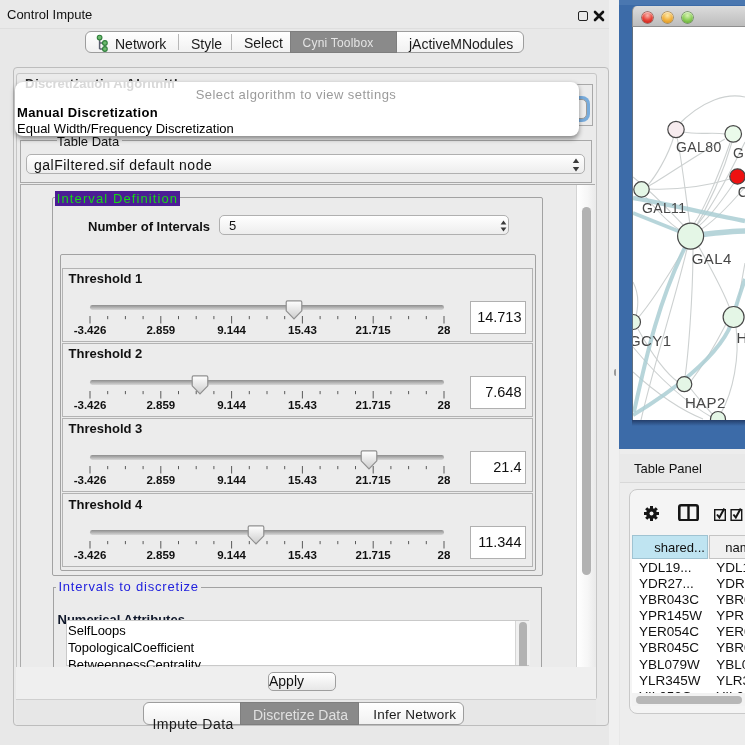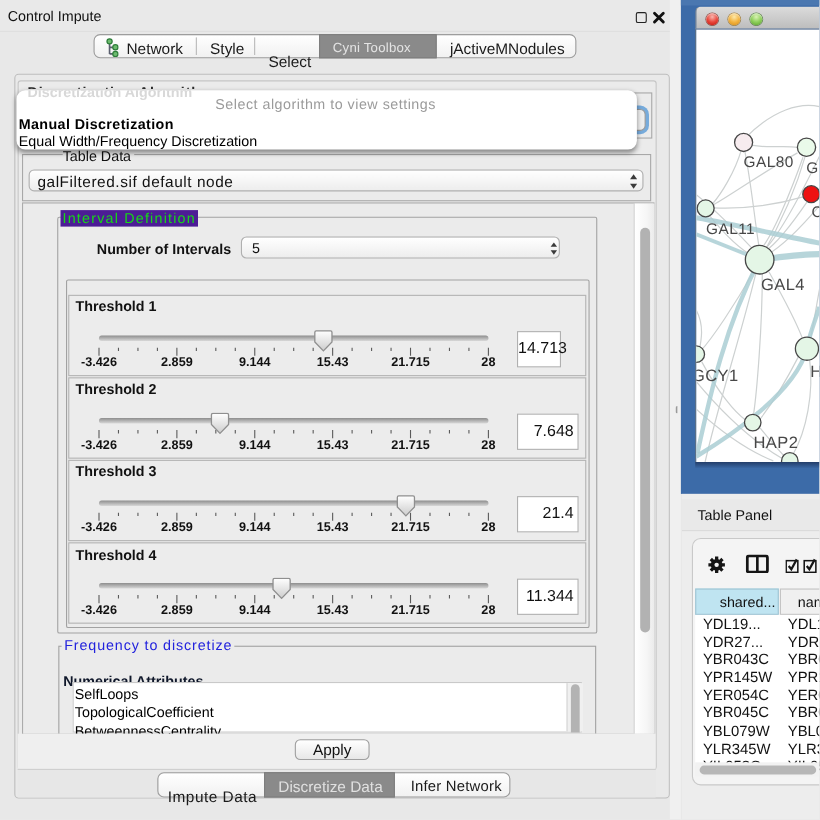--- a/index.html
+++ b/index.html
@@ -23,21 +23,21 @@
 <div class="abs" style="left:231px;top:34px;width:1px;height:16px;background:#b8b8b8;"></div>
 <div class="abs" style="left:290px;top:31px;width:107px;height:22px;background:#8a8a8a;border:1px solid #7e7e7e;box-sizing:border-box;"></div>
 <svg class="abs" style="left:95px;top:33.5px;" width="13" height="18" viewBox="0 0 13 18">
  <path d="M4.6 4.5 V15 M4.6 9 H9.9 M4.6 15 H9.9" stroke="#5a5f6e" stroke-width="1.5" fill="none"></path>
  <circle cx="4.6" cy="3.6" r="2.35" fill="#6cbb6e" stroke="#2e7d3a" stroke-width="1.1"></circle>
  <circle cx="9.9" cy="9" r="2.35" fill="#6cbb6e" stroke="#2e7d3a" stroke-width="1.1"></circle>
  <circle cx="9.9" cy="15" r="2.35" fill="#6cbb6e" stroke="#2e7d3a" stroke-width="1.1"></circle>
 </svg>
 <div class="txt" style="left:115px;top:35.5px;font-size:14px;color:#1a1a1a;">Network</div>
 <div class="txt" style="left:191px;top:35.5px;font-size:14px;color:#1a1a1a;">Style</div>
-<div class="txt" style="left:244px;top:48px;font-size:14px;color:#1a1a1a;">Select</div>
+<div class="txt" style="left:244px;top:35px;font-size:14px;color:#1a1a1a;">Select</div>
 <div class="txt" style="left:302.6px;top:35.5px;font-size:12px;letter-spacing:0.2px;color:#e4e4e4;">Cyni Toolbox</div>
 <div class="txt" style="left:409px;top:35.5px;font-size:14px;color:#1a1a1a;">jActiveMNodules</div>
 
 <div class="abs" style="left:12.5px;top:67px;width:596px;height:658.5px;background:#e9e9e9;border:1px solid #bdbdbd;border-radius:4px;box-sizing:border-box;"></div>
 
 <div class="abs" style="left:15.5px;top:72.8px;width:581.5px;height:627px;background:#ebebeb;border:1px solid #c6c6c6;border-radius:3px;box-sizing:border-box;"></div>
 
 <div class="abs" style="left:19.5px;top:84px;width:573px;height:42px;border:1px solid #a8a8a8;box-sizing:border-box;"></div>
 
 <div class="abs" style="left:25px;top:76.3px;width:200px;height:5.2px;overflow:hidden;">
@@ -113,21 +113,21 @@
   <div class="txt" style="left:410px;top:139.0px;transform:translateX(-50%);font-size:11.5px;font-weight:bold;color:#111;">28</div>
   <svg class="abs" style="left:251.0px;top:115.0px;" width="18" height="20" viewBox="0 0 18 20">
         <defs>
           <linearGradient id="g0" x1="0" y1="0" x2="0" y2="1">
             <stop offset="0" stop-color="#ffffff"></stop>
             <stop offset="1" stop-color="#cccccc"></stop>
           </linearGradient>
         </defs>
         <path d="M2.5 0.8 H15.5 Q16.8 0.8 16.8 2.2 V10.8 L9 19 L1.2 10.8 V2.2 Q1.2 0.8 2.5 0.8 Z" fill="url(#g0)" stroke="#8f8f8f" stroke-width="1.2"></path>
       </svg>
-  <div class="abs" style="left:436px;top:115.5px;width:40px;height:33px;background:#ffffff;border:1px solid #b0b0b0;box-sizing:border-box;font-size:14.5px;color:#111;text-align:right;line-height:31px;padding-right:3.5px;">14.713</div>
+  <div class="abs" style="left:436px;top:115.5px;width:56px;height:33px;background:#ffffff;border:1px solid #b0b0b0;box-sizing:border-box;font-size:14.5px;color:#111;text-align:right;line-height:31px;padding-right:3.5px;">14.713</div>
   <div class="abs" style="left:28px;top:157.7px;width:470.5px;height:74.5px;background:#ececec;border:1px solid #b3b3b3;box-sizing:border-box;"></div>
   <div class="txt" style="left:34.6px;top:161.29999999999998px;font-size:13px;font-weight:bold;color:#111;">Threshold 2</div>
   <div class="abs" style="left:56px;top:195.0px;width:353.5px;height:4.8px;border-radius:2.4px;background:linear-gradient(#8d8d8d,#d8d8d8);"></div>
   <svg class="abs" style="left:50px;top:206.0px;" width="368" height="9" viewBox="0 0 368 9">
         <g stroke="#5a5a5a" stroke-width="1">
           <line x1="6.0" y1="0" x2="6.0" y2="7.5"></line>
           <line x1="23.7" y1="0" x2="23.7" y2="3.2"></line>
           <line x1="41.4" y1="0" x2="41.4" y2="3.2"></line>
           <line x1="59.1" y1="0" x2="59.1" y2="3.2"></line>
           <line x1="76.8" y1="0" x2="76.8" y2="7.5"></line>
@@ -248,33 +248,33 @@
           <linearGradient id="g3" x1="0" y1="0" x2="0" y2="1">
             <stop offset="0" stop-color="#ffffff"></stop>
             <stop offset="1" stop-color="#cccccc"></stop>
           </linearGradient>
         </defs>
         <path d="M2.5 0.8 H15.5 Q16.8 0.8 16.8 2.2 V10.8 L9 19 L1.2 10.8 V2.2 Q1.2 0.8 2.5 0.8 Z" fill="url(#g3)" stroke="#8f8f8f" stroke-width="1.2"></path>
       </svg>
   <div class="abs" style="left:436px;top:340.7px;width:56px;height:33px;background:#ffffff;border:1px solid #b0b0b0;box-sizing:border-box;font-size:14.5px;color:#111;text-align:right;line-height:31px;padding-right:3.5px;">11.344</div>
 
   <div class="abs" style="left:18.7px;top:402px;width:489.3px;height:120px;border:1px solid #a2a2a2;box-sizing:border-box;"></div>
-  <div class="txt" style="left:22.4px;top:393.8px;font-size:13px;letter-spacing:0.8px;color:#2222dd;background:#ebebeb;padding:0 2px;">Frequency to discretize</div>
+  <div class="txt" style="left:22.4px;top:393.8px;font-size:13px;letter-spacing:0.8px;color:#2222dd;background:#ebebeb;padding:0 2px;">Intervals to discretize</div>
   <div class="txt" style="left:23.5px;top:427px;font-size:13px;font-weight:bold;color:#0f172a;">Numerical Attributes</div>
 
   <div class="abs" style="left:32.2px;top:435.1px;width:462.8px;height:46px;background:#ffffff;border:1px solid #c9c9c9;box-sizing:border-box;"></div>
   <div class="txt" style="left:34px;top:437px;font-size:13px;color:#000000;line-height:17.1px;">SelfLoops<br>TopologicalCoefficient<br>BetweennessCentrality</div>
 
   <div class="abs" style="left:480.6px;top:436.1px;width:14.4px;height:44px;background:#f0f0f0;border-left:1px solid #d5d5d5;"></div>
   <div class="abs" style="left:485px;top:437px;width:8px;height:44px;background:#b3b3b3;border-radius:4px 4px 0 0;"></div>
  </div>
 </div>
 
 <div class="abs" style="left:16px;top:667px;width:580px;height:32px;background:#efefef;"></div>
-<div class="abs" style="left:268px;top:672px;width:68px;height:19px;background:linear-gradient(#ffffff,#e7e7e7);border:1px solid #9f9f9f;border-radius:5px;box-sizing:border-box;text-align:center;font-size:14px;color:#111;line-height:17px;">Apply</div>
+<div class="abs" style="left:268px;top:672px;width:68px;height:19px;background:linear-gradient(#ffffff,#e7e7e7);border:1px solid #9f9f9f;border-radius:5px;box-sizing:border-box;text-align:left;font-size:14px;color:#111;line-height:17px;">Apply</div>
 <div class="abs" style="left:16px;top:699px;width:580px;height:1px;background:#cfcfcf;"></div>
 <div class="abs" style="left:16px;top:700px;width:580px;height:25px;background:#e7e7e7;"></div>
 
 <div class="abs" style="left:143px;top:702px;width:321px;height:23px;background:linear-gradient(#ffffff,#f1f1f1);border:1px solid #9d9d9d;border-radius:6px;box-sizing:border-box;"></div>
 <div class="abs" style="left:240px;top:702px;width:119px;height:23px;background:#8a8a8a;border:1px solid #7e7e7e;box-sizing:border-box;"></div>
 <div class="txt" style="left:152.5px;top:716px;font-size:14px;letter-spacing:0.45px;color:#1a1a1a;">Impute Data</div>
 <div class="txt" style="left:253px;top:706.5px;font-size:14px;color:#e0e0e0;">Discretize Data</div>
 <div class="txt" style="left:373.3px;top:707px;font-size:13.5px;letter-spacing:0.2px;color:#1a1a1a;">Infer Network</div>
 
 <div class="abs" style="left:14.5px;top:81.5px;width:564px;height:54.7px;background:#ffffff;border-radius:8px;box-shadow:0 2.5px 5px rgba(0,0,0,0.42);"></div>

